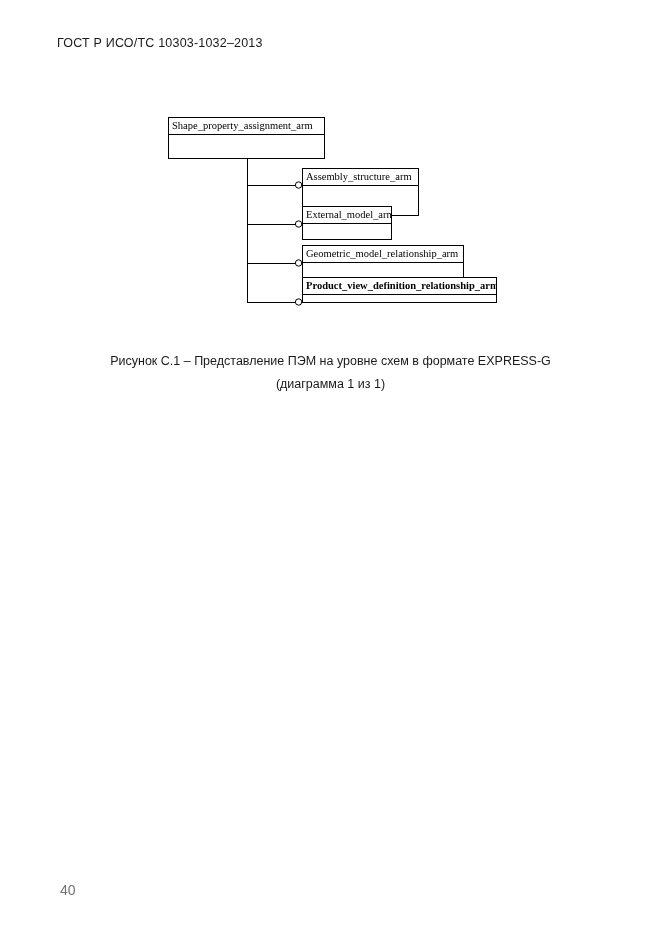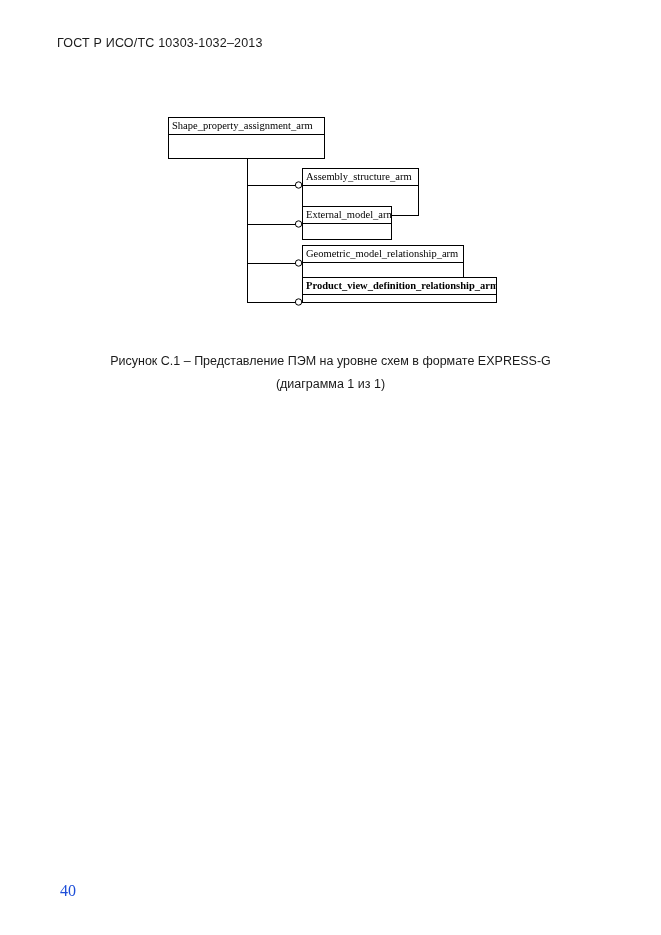--- a/index.html
+++ b/index.html
@@ -72,23 +72,23 @@
     color: #1a1a1a;
   }
   .cap-line1 { top: 354px; }
   .cap-line2 { top: 377px; }
 
   
   .folio {
     position: absolute;
     left: 60px;
     top: 882px;
-    font-family: Liberation Serif, serif;
-    font-size: 16px;
-    color: #1d4ed8;
+    font-family: Liberation Sans, sans-serif;
+    font-size: 14px;
+    color: #737373;
   }
 </style>
 </head>
 <body>
 
 <div class="doc-header">ГОСТ Р ИСО/ТС 10303-1032–2013</div>
 
 <div class="figure">
 
   <svg width="661" height="340">

